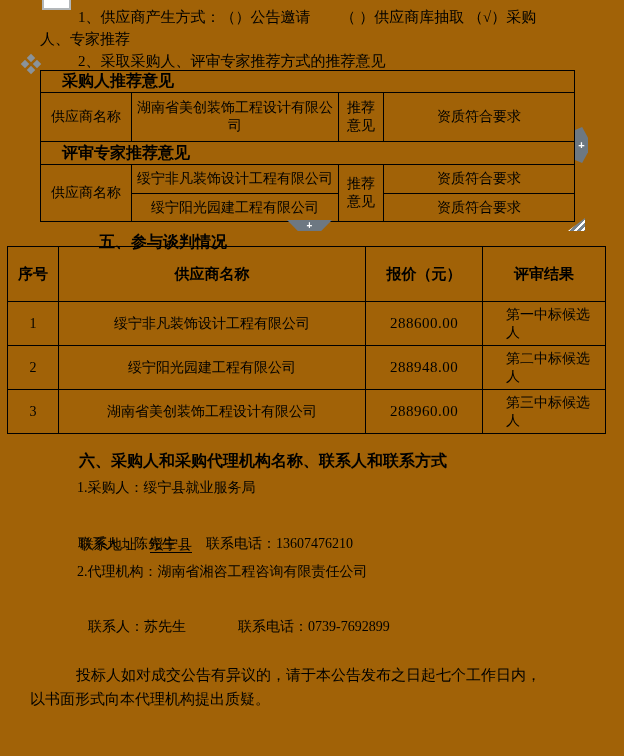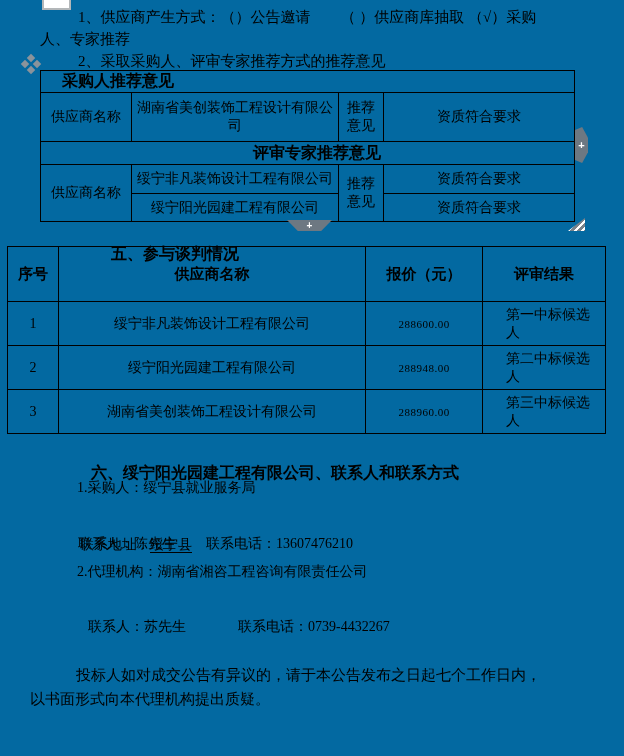--- a/index.html
+++ b/index.html
@@ -1,19 +1,19 @@
 <!DOCTYPE html>
 <html><head>
 <meta charset="utf-8">
 <style>
   html,body{margin:0;padding:0;background:#ffffff;}
   .page{
     position:relative;
     width:624px;height:756px;
-    background:#0369a1;
+    background:#a16207;
     overflow:hidden;
     font-family:"Liberation Serif","DejaVu Serif",serif;
     color:#000;
   }
   .abs{position:absolute;}
   .para{margin:0;font-size:15px;line-height:22px;}
   .para1{left:40px;top:6px;width:522px;text-indent:38px;}
   .para2{left:40px;top:50px;width:540px;text-indent:38px;}
 
   
@@ -27,33 +27,33 @@
   .move-handle i.e{left:12px;top:6px;}
   .move-handle i.s{left:6px;top:12px;}
 
   table{border-collapse:collapse;table-layout:fixed;}
   td{border:1px solid #000;vertical-align:middle;text-align:center;font-size:14px;padding:0 2px;overflow:hidden;}
 
   .t1{left:40px;top:70px;width:534px;}
   .t1 td.hdr{text-align:left;padding-left:21px;font-weight:bold;font-size:16px;}
   .t1 .rowA td{height:21px;}
   .t1 .rowB td{height:48px;}
-  .t1 .rowC td{height:22px;text-align:center;}
+  .t1 .rowC td{height:22px;}
   .t1 .rowD td{height:28px;}
   .t1 .rowE td{height:27px;}
 
-  .h-section{position:absolute;margin:16px;font-size:16px;font-weight:bold;line-height:18px;}
+  .h-section{position:absolute;margin:4px;font-size:16px;font-weight:bold;line-height:18px;}
   .h5{left:95px;top:229px;}
   .h6{left:75px;top:448px;}
 
   .t2{left:7px;top:246px;width:598px;}
   .t2 .rowH td{height:54px;font-weight:bold;font-size:15px;}
   .t2 .rowData td{height:43px;}
   .t2 td.result{text-align:left;padding-left:23px;}
-  .t2 td.price{font-size:11px;letter-spacing:0.5px;}
+  .t2 td.price{font-size:15px;letter-spacing:0.5px;}
 
   .contact{position:absolute;margin:0;font-size:14px;line-height:18px;white-space:nowrap;text-align:center;}
   .c1{left:77px;top:479px;}
   .c2{left:80px;top:507px;margin-top:29px;}
   .c3{left:78px;top:535px;}
   .c4{left:77px;top:563px;}
   .c5{left:88px;top:590px;}
   .c6{left:88px;top:618px;}
   .gap-sm{margin-left:30px;}
   .gap-lg{margin-left:52px;}
@@ -171,23 +171,23 @@
     </tr>
     <tr class="rowData">
       <td>3</td>
       <td>湖南省美创装饰工程设计有限公司</td>
       <td class="price">288960.00</td>
       <td class="result">第三中标候选人</td>
     </tr>
   </tbody>
     </table>
 
-  <h3 class="h-section h6">六、绥宁阳光园建工程有限公司、联系人和联系方式</h3>
+  <h3 class="h-section h6">六、采购人和采购代理机构名称、联系人和联系方式</h3>
 
   <p class="contact c1">1.采购人：绥宁县就业服务局</p>
   <p class="contact c2"><span>联系地址：</span><span class="uline">绥宁县</span></p>
   <p class="contact c3"><span>联系人：陈先生</span><span class="gap-sm">联系电话：13607476210</span></p>
   <p class="contact c4">2.代理机构：湖南省湘咨工程咨询有限责任公司</p>
-  <p class="contact c6"><span>联系人：苏先生</span><span class="gap-lg">联系电话：0739-4432267</span></p>
+  <p class="contact c6"><span>联系人：苏先生</span><span class="gap-lg">联系电话：0739-7692899</span></p>
 
   <p class="abs footer-para">投标人如对成交公告有异议的，请于本公告发布之日起七个工作日内，以书面形式向本代理机构提出质疑。</p>
 
 </div>
 
 </body></html>

